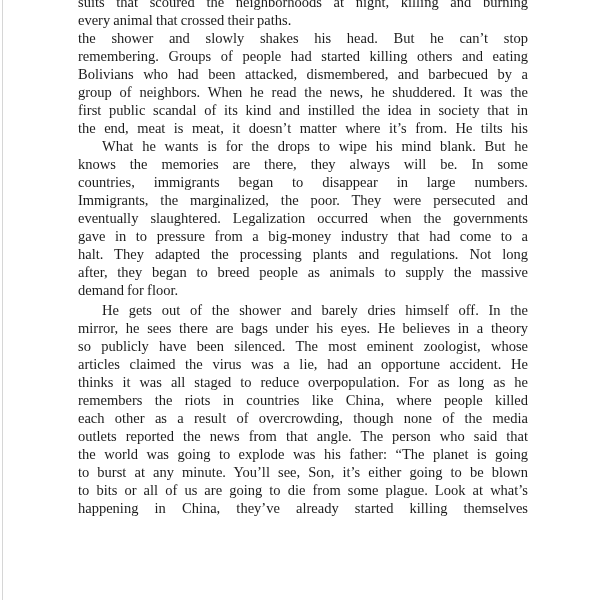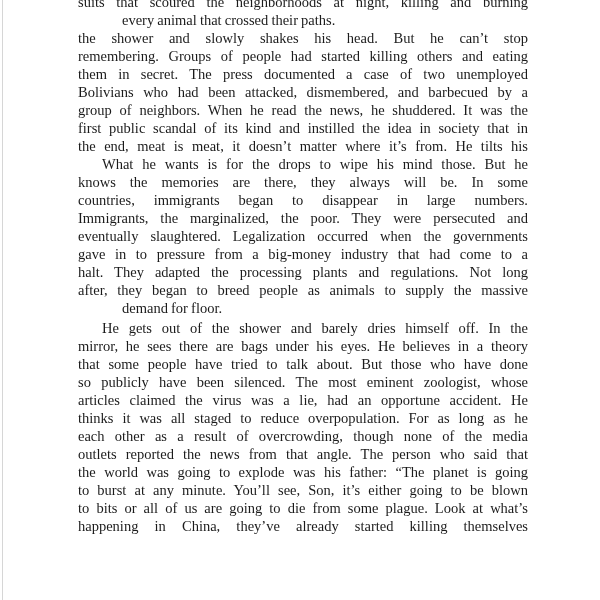--- a/index.html
+++ b/index.html
@@ -36,21 +36,20 @@
   }
   .line {
     height: 18px;
     overflow: hidden;
     text-align: justify;
     text-align-last: justify;
     -moz-text-align-last: justify;
   }
   .line.para-end {
     text-align-last: left;
-    margin-left: 44px;
     -moz-text-align-last: left;
   }
   .line.indent {
     text-indent: 24px;
   }
   .para.section-break {
     margin-top: 2px;
   }
 </style>
 </head>
@@ -59,44 +58,43 @@
 <div class="page" style="background: rgb(255, 255, 255); color: rgb(27, 27, 27);">
   <div class="edge-line" style="background: rgb(214, 214, 214);"></div>
   <div class="text-block" id="text-block">
       <div class="para">
         <div class="line">suits that scoured the neighborhoods at night, killing and burning</div>
         <div class="line para-end">every animal that crossed their paths.</div>
       </div>
       <div class="para">
         <div class="line">the shower and slowly shakes his head. But he can’t stop</div>
         <div class="line">remembering. Groups of people had started killing others and eating</div>
-        <div class="line">them in secret. The press documented a case of two unemployed</div>
         <div class="line">Bolivians who had been attacked, dismembered, and barbecued by a</div>
         <div class="line">group of neighbors. When he read the news, he shuddered. It was the</div>
         <div class="line">first public scandal of its kind and instilled the idea in society that in</div>
         <div class="line">the end, meat is meat, it doesn’t matter where it’s from. He tilts his</div>
       </div>
       <div class="para">
-        <div class="line indent">What he wants is for the drops to wipe his mind those. But he</div>
+        <div class="line indent">What he wants is for the drops to wipe his mind blank. But he</div>
         <div class="line">knows the memories are there, they always will be. In some</div>
         <div class="line">countries, immigrants began to disappear in large numbers.</div>
         <div class="line">Immigrants, the marginalized, the poor. They were persecuted and</div>
         <div class="line">eventually slaughtered. Legalization occurred when the governments</div>
         <div class="line">gave in to pressure from a big-money industry that had come to a</div>
         <div class="line">halt. They adapted the processing plants and regulations. Not long</div>
         <div class="line">after, they began to breed people as animals to supply the massive</div>
         <div class="line para-end">demand for floor.</div>
       </div>
       <div class="para section-break">
         <div class="line indent">He gets out of the shower and barely dries himself off. In the</div>
         <div class="line">mirror, he sees there are bags under his eyes. He believes in a theory</div>
-        <div class="line">that some people have tried to talk about. But those who have done</div>
         <div class="line">so publicly have been silenced. The most eminent zoologist, whose</div>
         <div class="line">articles claimed the virus was a lie, had an opportune accident. He</div>
         <div class="line">thinks it was all staged to reduce overpopulation. For as long as he</div>
+        <div class="line">remembers the riots in countries like China, where people killed</div>
         <div class="line">each other as a result of overcrowding, though none of the media</div>
         <div class="line">outlets reported the news from that angle. The person who said that</div>
         <div class="line">the world was going to explode was his father: “The planet is going</div>
         <div class="line">to burst at any minute. You’ll see, Son, it’s either going to be blown</div>
         <div class="line">to bits or all of us are going to die from some plague. Look at what’s</div>
         <div class="line">happening in China, they’ve already started killing themselves</div>
       </div>
     </div>
 </div>
 

